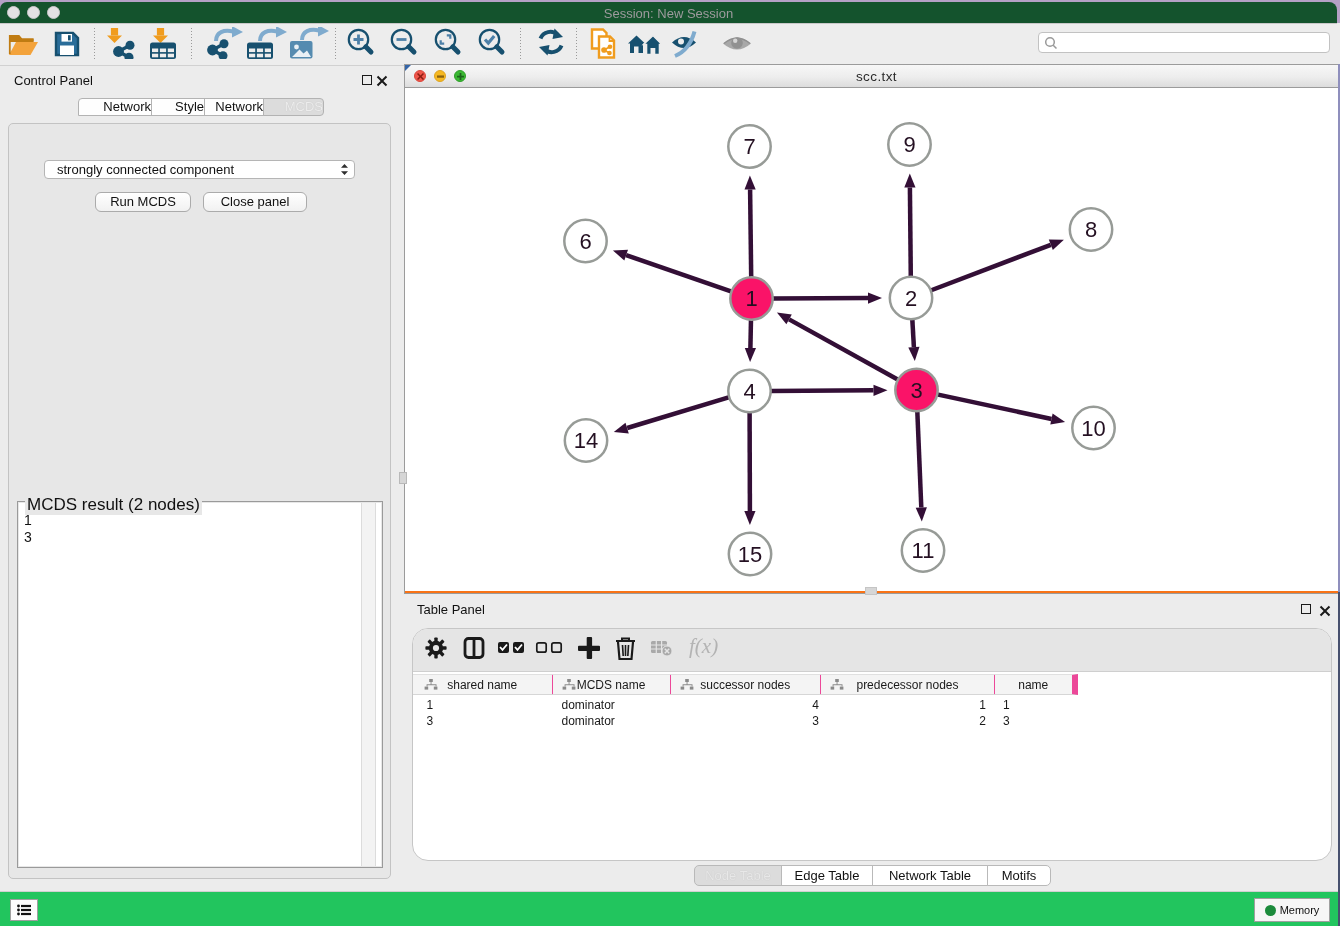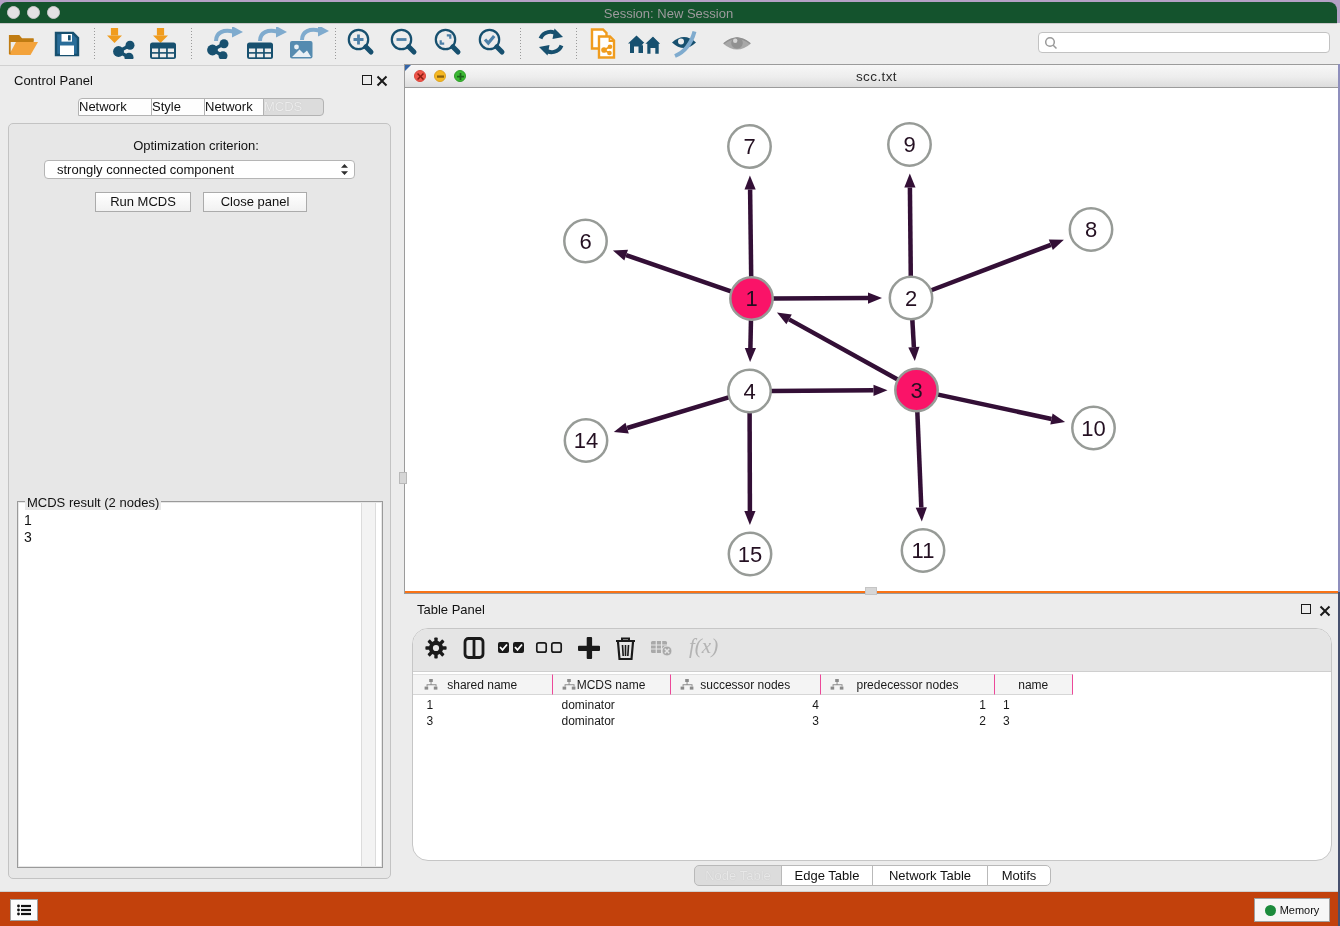--- a/index.html
+++ b/index.html
@@ -21,32 +21,32 @@
 #search{position:absolute;left:1038px;top:8px;width:290px;height:19px;background:#fff;
   border:1px solid #c2c2c2;border-radius:4px}
 
 #cpanel{left:0;top:65px;width:392px;height:826px}
 #cphead{position:absolute;left:14px;top:8px;font-size:13px;color:#111}
 .floatbtn{position:absolute;width:7.5px;height:7.5px;border:1.5px solid #1a1a1a}
 .xbtn{position:absolute}
 #tabpane{position:absolute;left:8px;top:58px;width:381px;height:754px;
   background:#e7e7e7;border:1px solid #c3c3c3;border-radius:5px}
 .tab{position:absolute;top:33px;height:16px;background:#fefefe;border:1px solid #b3b3b3;
-  font-size:13px;color:#111;text-align:left;line-height:16px;z-index:3}
+  font-size:13px;color:#111;text-align:right;line-height:16px;z-index:3}
 #optlabel{position:absolute;left:0;top:73px;width:392px;text-align:center;font-size:13px;color:#111}
 #dropdown{position:absolute;left:44px;top:95px;width:297px;height:17px;background:#fff;
   border:1px solid #b5b5b5;border-radius:4px;font-size:13px;color:#111;line-height:17px;
   padding-left:12px}
 .btn{position:absolute;top:127px;height:18px;background:linear-gradient(#ffffff,#f1f1f1);
-  border:1px solid #ababab;border-radius:0;font-size:13px;color:#111;text-align:center;
+  border:1px solid #ababab;border-radius:6px;font-size:13px;color:#111;text-align:center;
   line-height:18px}
 #fieldset{position:absolute;left:17px;top:436px;width:364px;height:365px;
   border:1px solid #9a9a9a}
 #fslegend{position:absolute;left:7px;top:-7px;background:#e7e7e7;padding:0 2px;
-  font-size:13px;color:#111}
+  font-size:17px;color:#111}
 #fswhite{position:absolute;left:1px;top:1px;right:1px;bottom:1px;background:#fff;
   font-size:14px;color:#111}
 #fsscroll{position:absolute;right:5px;top:0;bottom:0;width:13px;background:#f3f3f3;
   border-left:1px solid #dcdcdc;border-right:1px solid #dcdcdc}
 
 #netwin{left:404px;top:64px;width:935px;height:528px;border:1px solid #9b9b9b;
   border-right:none;background:#f97316}
 #nettitle{position:absolute;left:0;top:0;width:100%;height:22px;
   background:linear-gradient(#f7f7f7,#ededed 55%,#dcdcdc);border-bottom:1px solid #9b9b9b}
 #nettitle .tl{position:absolute;top:5px;width:12px;height:12px;border-radius:50%;box-sizing:border-box}
@@ -54,29 +54,29 @@
   color:#2b2b2b;letter-spacing:0.4px}
 #canvas{position:absolute;left:0;top:23px;width:934px;height:503px;background:#fff}
 
 #tpanel{left:404px;top:592px;width:936px;height:299px}
 #tphead{position:absolute;left:13px;top:10px;font-size:13px;color:#111}
 #tbox{position:absolute;left:8px;top:36px;width:918px;height:231px;background:#fff;
   border:1px solid #c6c6c6;border-radius:16px;overflow:hidden}
 #tbar{position:absolute;left:0;top:0;width:100%;height:42px;background:#e5e5e5;
   border-bottom:1px solid #cfcfcf}
 #thead{position:absolute;left:0;top:45px;width:100%;height:21px;font-size:12px;color:#1a1a1a}
-.hcell{position:absolute;top:0;height:19px;background:#f4f4f4;border-right:1px solid #ec4899;
+.hcell{position:absolute;top:0;height:19px;background:#f4f4f4;border-right:6px solid #ec4899;
   border-top:1px solid #e0e0e0;border-bottom:1px solid #d6d6d6}
 .hlab{position:absolute;top:3px;width:100%;text-align:center}
 .trow{position:absolute;left:0;width:100%;height:16px;font-size:12px;color:#1a1a1a}
 .tcell{position:absolute;top:1px}
 .tabs2{position:absolute;top:273px;height:19px;background:#fff;border:1px solid #b9b9b9;
   font-size:13px;color:#111;text-align:center;line-height:19px}
 
-#statusbar{left:0;top:891px;width:1340px;height:35px;background:#c2410c;border-top:1px solid #d0d0d0}
+#statusbar{left:0;top:891px;width:1340px;height:35px;background:#22c55e;border-top:1px solid #d0d0d0}
 #listbtn{position:absolute;left:10px;top:7px;width:26px;height:20px;background:#fdfdfd;
   border:1px solid #9f9f9f;display:flex;align-items:center;justify-content:center}
 #membtn{position:absolute;left:1254px;top:6px;width:74px;height:22px;background:#f6f6f6;
   border:1px solid #9f9f9f;font-size:11px;color:#111;display:flex;align-items:center;justify-content:center}
 </style></head>
 <body>
 <div class="abs" id="purple"></div>
 <div class="abs" id="titlebar">
   <div class="light" style="left:7px"></div>
   <div class="light" style="left:27px"></div>
@@ -237,21 +237,20 @@
   <div class="floatbtn" style="left:362px;top:10px"></div>
   <div class="xbtn" style="left:376px;top:8px"><svg width="12" height="12" viewBox="0 0 12 12">
         <path d="M2.2 0.8 L6 4.6 L9.8 0.8 L11.2 2.2 L7.4 6 L11.2 9.8 L9.8 11.2 L6 7.4 L2.2 11.2 L0.8 9.8 L4.6 6 L0.8 2.2 Z" fill="#1a1a1a"></path>
       </svg></div>
   <div id="tabpane"></div>
   <div class="tab" style="left:78px;width:72px;border-radius:4px 0 0 0">Network</div>
   <div class="tab" style="left:151px;width:52px">Style</div>
   <div class="tab" style="left:204px;width:58px">Network</div>
   <div class="tab" style="left:263px;width:59px;background:#dcdcdc;color:#ededed;
        text-shadow:0 0 1px #bbb;border-radius:0 4px 4px 0">MCDS</div>
-  <div id="optlabel">Optimization criterion:</div>
   <div id="dropdown">strongly connected component
     <svg style="position:absolute;right:5px;top:2px" width="9" height="13" viewBox="0 0 9 13">
       <path d="M1 4.8 L4.5 1 L8 4.8 Z M1 8.2 L4.5 12 L8 8.2 Z" fill="#2e2e2e"></path>
       </svg>
   </div>
   <div class="btn" style="left:95px;width:94px">Run MCDS</div>
   <div class="btn" style="left:203px;width:102px">Close panel</div>
   <div id="fieldset">
     <div id="fswhite">
       <div style="position:absolute;left:5px;top:9px">1</div>

